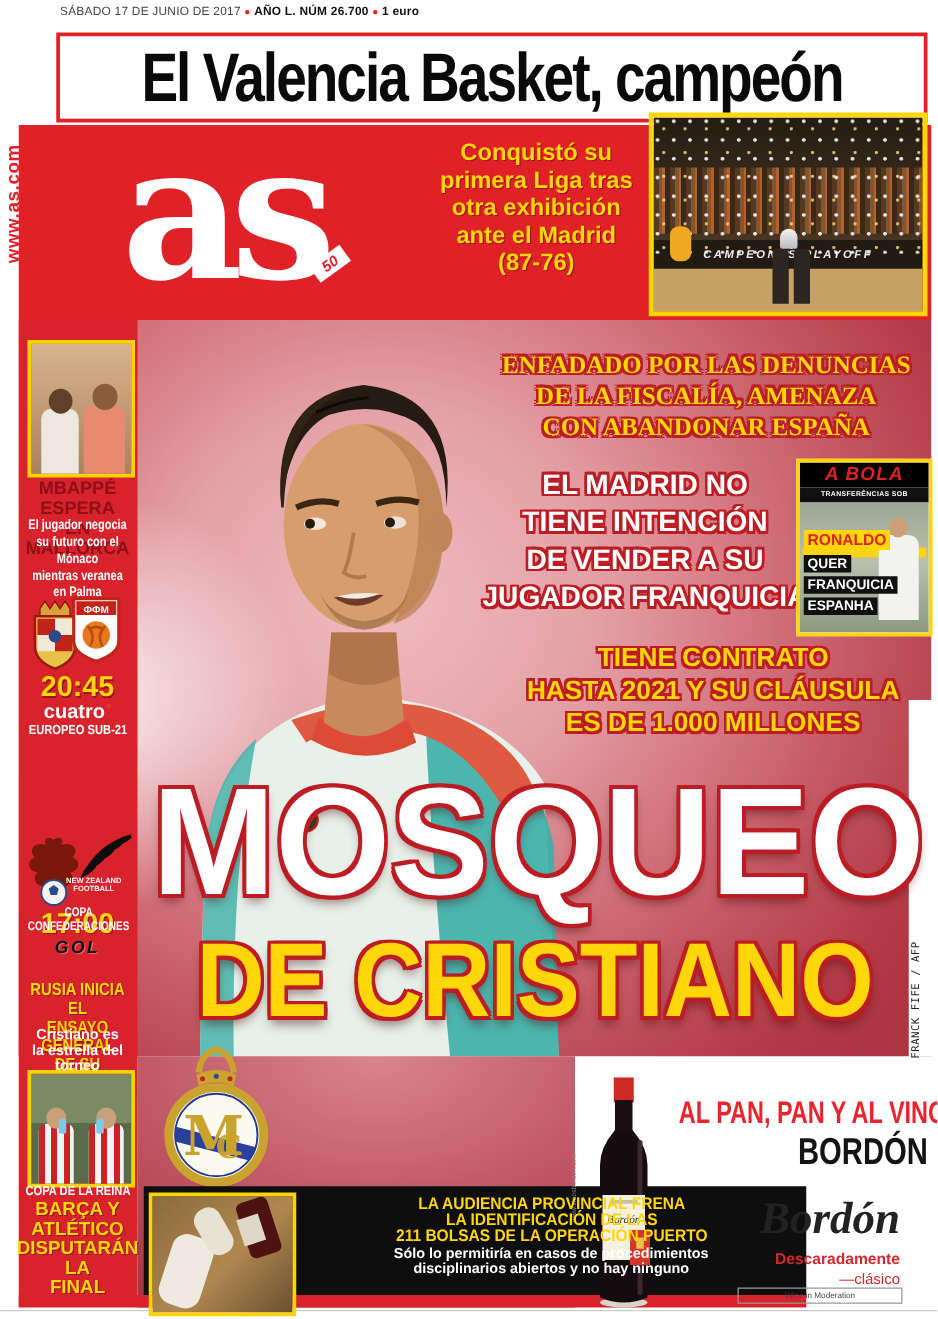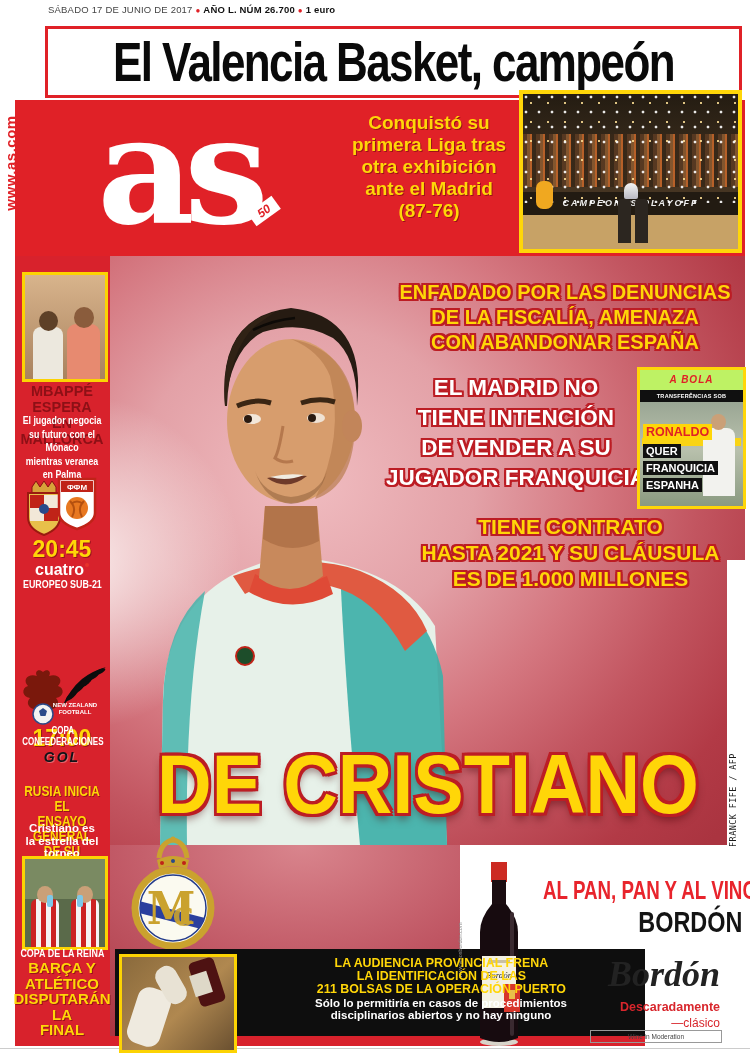--- a/index.html
+++ b/index.html
@@ -100,32 +100,32 @@
   .at-p1{left:6px;} .at-p2{right:6px;}
   .at-h{width:16px;height:17px;background:#caa078;border-radius:50%;bottom:44px;}
   .at-h1{left:12px;} .at-h2{right:12px;}
   .at-b{width:6px;height:12px;background:#7ec8e8;bottom:40px;border-radius:2px;}
   .at-b1{left:22px;} .at-b2{right:22px;}
   .c3{left:12px;top:947px;width:100px;font-size:10.5px;}
   .h3{left:8px;top:960px;width:108px;font-size:15px;line-height:15.5px;}
   .crest{z-index:15;}
 
   
-  .k1{left:390px;top:280px;width:350px;font-size:20px;line-height:25px;z-index:30;font-weight:bold;}
+  .k1{left:390px;top:280px;width:350px;font-size:20px;line-height:25px;z-index:30;font-weight:bold;font-family:Liberation Serif, serif;}
   .stmt{left:385px;top:373px;width:262px;font-size:22.5px;line-height:30px;z-index:30;font-weight:bold;color:#fff;}
   .k2{left:398px;top:514px;width:345px;font-size:21px;line-height:26px;z-index:30;font-weight:bold;}
   .mos{left:112px;top:612px;width:633px;z-index:40;font-size:122px;line-height:1;font-weight:bold;color:#fff;}
   .dec{left:112px;top:742px;width:633px;z-index:40;font-size:84px;line-height:1;font-weight:bold;}
   .credit{left:684px;top:794px;width:100px;height:12px;transform:rotate(-90deg);z-index:30;
           font-size:8.5px;color:#1a1a1a;letter-spacing:.4px;text-align:center;font-family:"DejaVu Sans Mono",monospace;}
 
   
   .abola{left:637px;top:367px;width:103px;height:136px;border:3px solid var(--yellow);background:#fff;z-index:30;overflow:hidden;}
-  .ab-head{position:absolute;left:0;top:0;right:0;height:20px;background:#bef264;color:var(--red);
-           font-weight:bold;font-style:italic;font-size:10px;letter-spacing:1px;text-align:center;line-height:20px;}
+  .ab-head{position:absolute;left:0;top:0;right:0;height:20px;background:#000000;color:var(--red);
+           font-weight:bold;font-style:italic;font-size:15px;letter-spacing:1px;text-align:center;line-height:20px;}
   .ab-strip{position:absolute;left:0;top:20px;right:0;height:12px;background:#101010;color:#fff;
             font-weight:bold;font-size:5.5px;text-align:center;line-height:12px;letter-spacing:.3px;}
   .ab-photo{position:absolute;left:0;top:32px;right:0;bottom:0;background:linear-gradient(#9aa694,#b9c1ad 45%,#8a9a80);}
   .ab-fig{position:absolute;right:8px;top:26px;width:32px;height:68px;background:#f2f2ee;border-radius:8px 8px 0 0;}
   .ab-fig-head{position:absolute;right:17px;top:12px;width:15px;height:16px;background:#caa078;border-radius:50%;}
   .ab-cap{position:absolute;left:2px;top:36px;right:2px;height:8px;background:var(--yellow);opacity:.92;}
   .ab-red{position:absolute;left:3px;top:54px;background:var(--yellow);color:var(--red);
           font-weight:bold;font-size:12.5px;padding:1px 3px;}
   .ab-b{position:absolute;left:3px;background:#101010;color:#fff;font-weight:bold;font-size:11px;padding:1px 3px;}
   .ab-b1{top:74px;} .ab-b2{top:91px;} .ab-b3{top:108px;}
@@ -324,20 +324,21 @@
     <div class="ab-red">RONALDO</div>
     <div class="ab-b ab-b1">QUER</div>
     <div class="ab-b ab-b2">FRANQUICIA</div>
     <div class="ab-b ab-b3">ESPANHA</div>
   </div>
 
   <div class="abs k2 c yel pl stroke">TIENE CONTRATO
 HASTA 2021 Y SU CLÁUSULA
 ES DE 1.000 MILLONES</div>
 
+  <div class="abs mos c"><span class="cx strokeBig" style="transform:scaleX(.97)">MOSQUEO</span></div>
   <div class="abs dec c yel"><span class="cx strokeBig" style="transform:scaleX(.9)">DE CRISTIANO</span></div>
 
   <div class="abs credit">FRANCK FIFE / AFP</div>
 
   <svg class="abs crest" style="left:127px;top:834px;z-index:20" width="92" height="116" viewBox="0 0 92 116">
     <path d="M30,26 q16,-8 32,0 l-2,9 q-14,-6 -28,0 Z" fill="#caa22e"></path>
     <path d="M32,24 Q34,8 46,6 Q58,8 60,24" fill="none" stroke="#caa22e" stroke-width="5"></path>
     <circle cx="46" cy="5" r="2.5" fill="#caa22e"></circle>
     <circle cx="35" cy="29" r="2" fill="#c02318"></circle>
       <circle cx="46" cy="27" r="2" fill="#2a4a8a"></circle>

